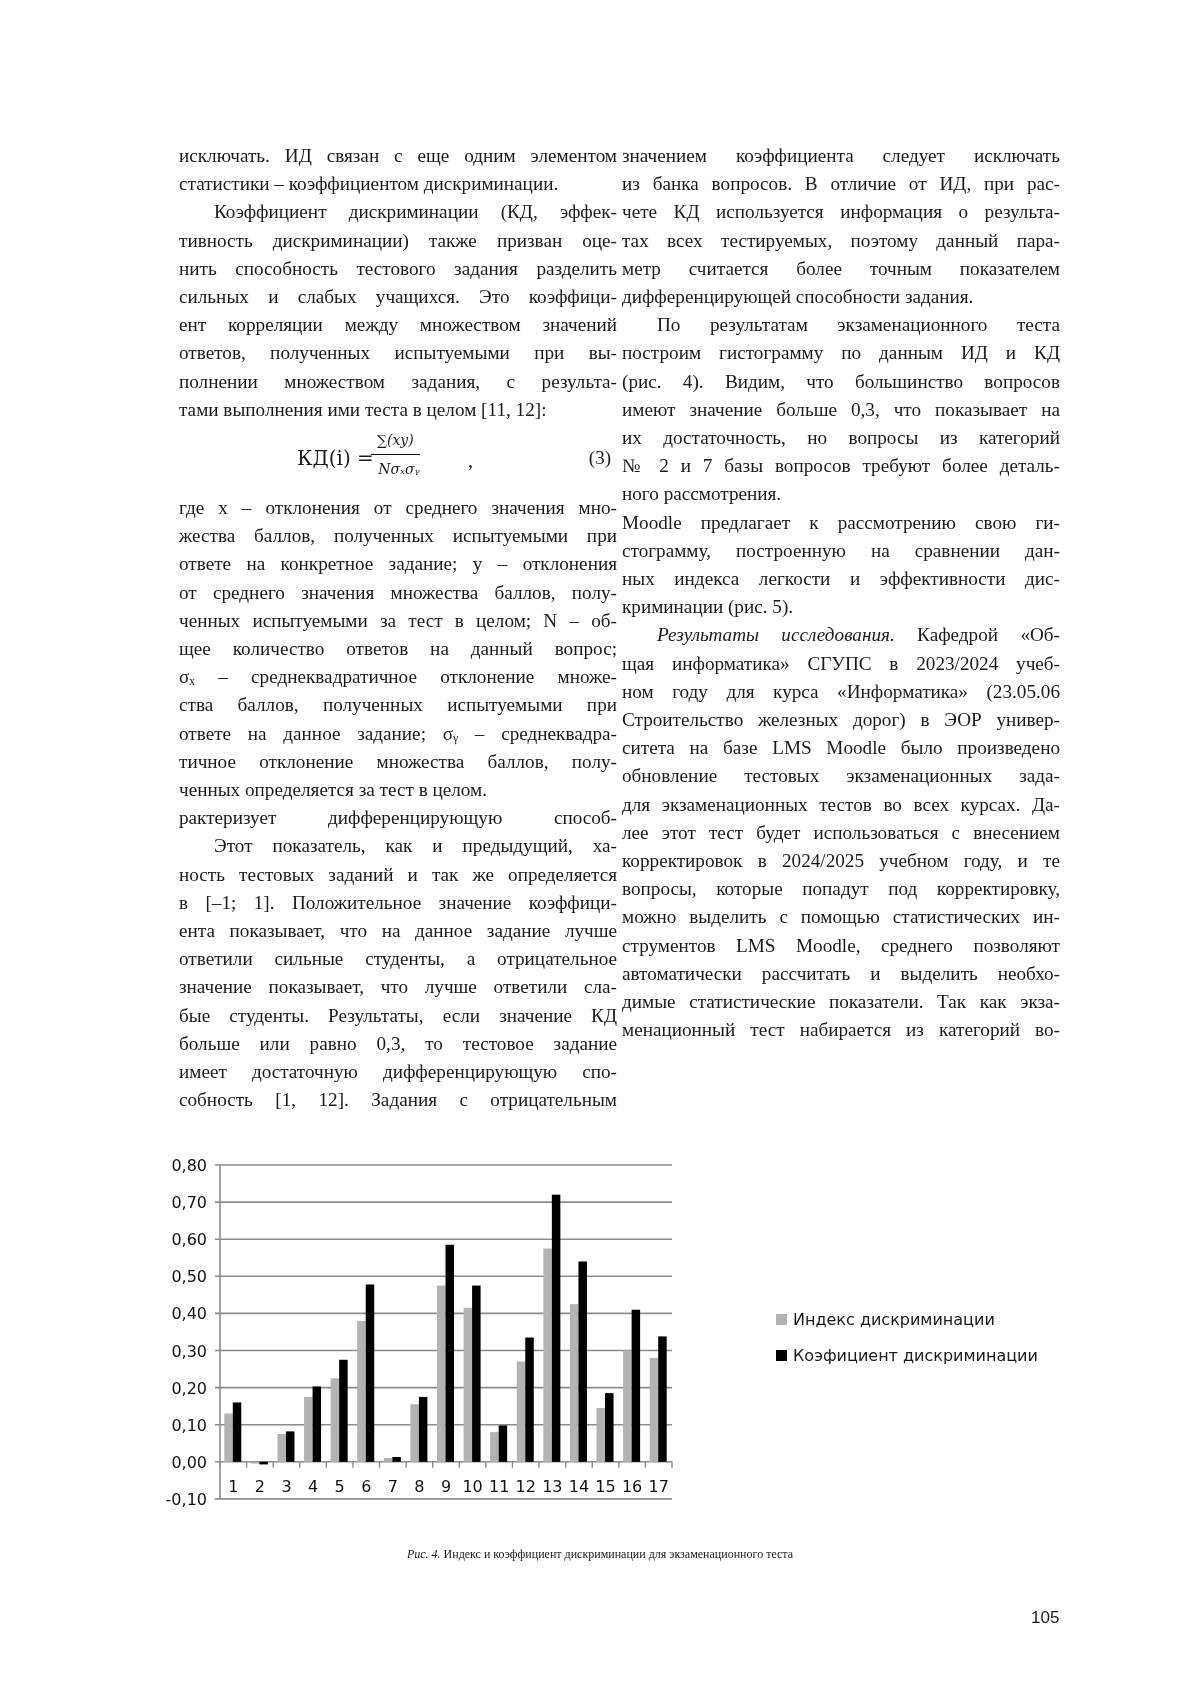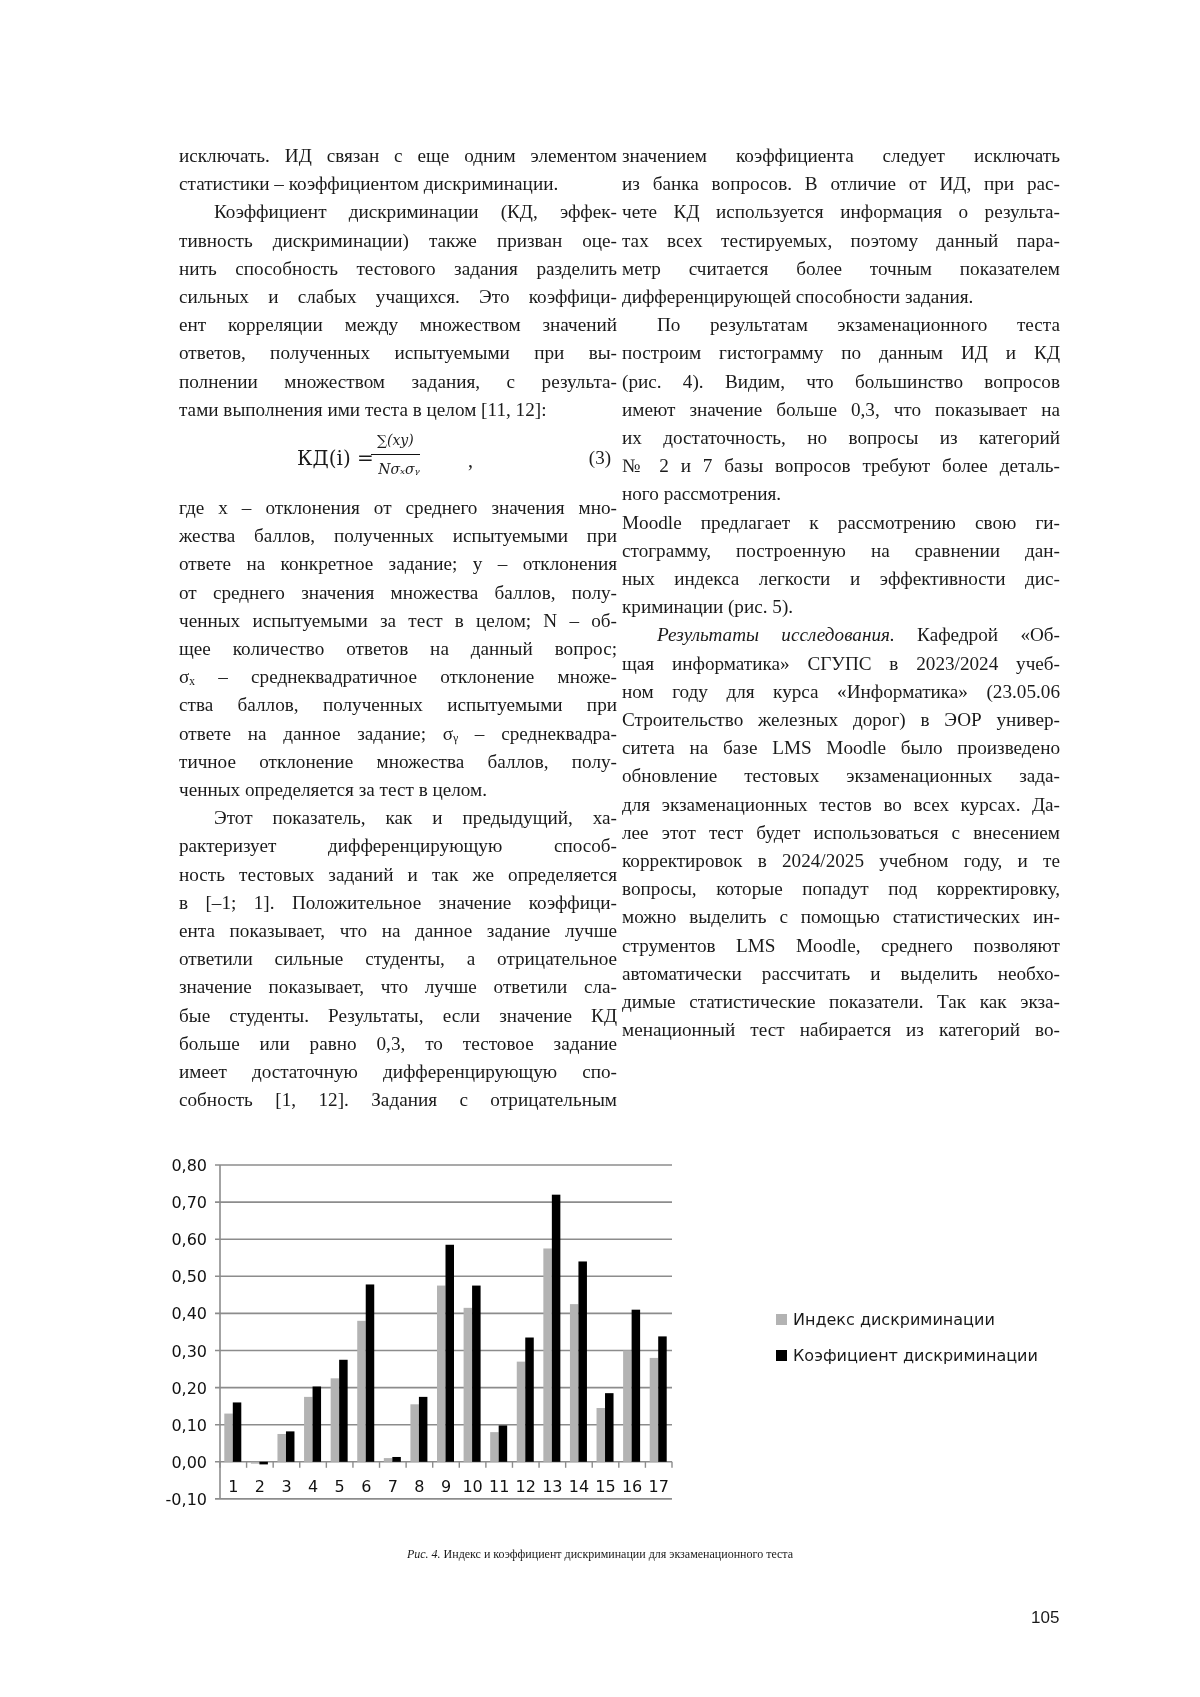--- a/index.html
+++ b/index.html
@@ -52,22 +52,22 @@
     <span class="line">жества баллов, полученных испытуемыми при</span>
     <span class="line">ответе на конкретное задание; y – отклонения</span>
     <span class="line">от среднего значения множества баллов, полу-</span>
     <span class="line">ченных испытуемыми за тест в целом; N – об-</span>
     <span class="line">щее количество ответов на данный вопрос;</span>
     <span class="line">σₓ – среднеквадратичное отклонение множе-</span>
     <span class="line">ства баллов, полученных испытуемыми при</span>
     <span class="line">ответе на данное задание; σᵧ – среднеквадра-</span>
     <span class="line">тичное отклонение множества баллов, полу-</span>
     <span class="line last">ченных определяется за тест в целом.</span>
+    <span class="line">рактеризует дифференцирующую способ-</span>
     <span class="line" style="padding-left: 35px;">Этот показатель, как и предыдущий, ха-</span>
-    <span class="line">рактеризует дифференцирующую способ-</span>
     <span class="line">ность тестовых заданий и так же определяется</span>
     <span class="line">в [–1; 1]. Положительное значение коэффици-</span>
     <span class="line">ента показывает, что на данное задание лучше</span>
     <span class="line">ответили сильные студенты, а отрицательное</span>
     <span class="line">значение показывает, что лучше ответили сла-</span>
     <span class="line">бые студенты. Результаты, если значение КД</span>
     <span class="line">больше или равно 0,3, то тестовое задание</span>
     <span class="line">имеет достаточную дифференцирующую спо-</span>
     <span class="line">собность [1, 12]. Задания с отрицательным</span>
   </div>

